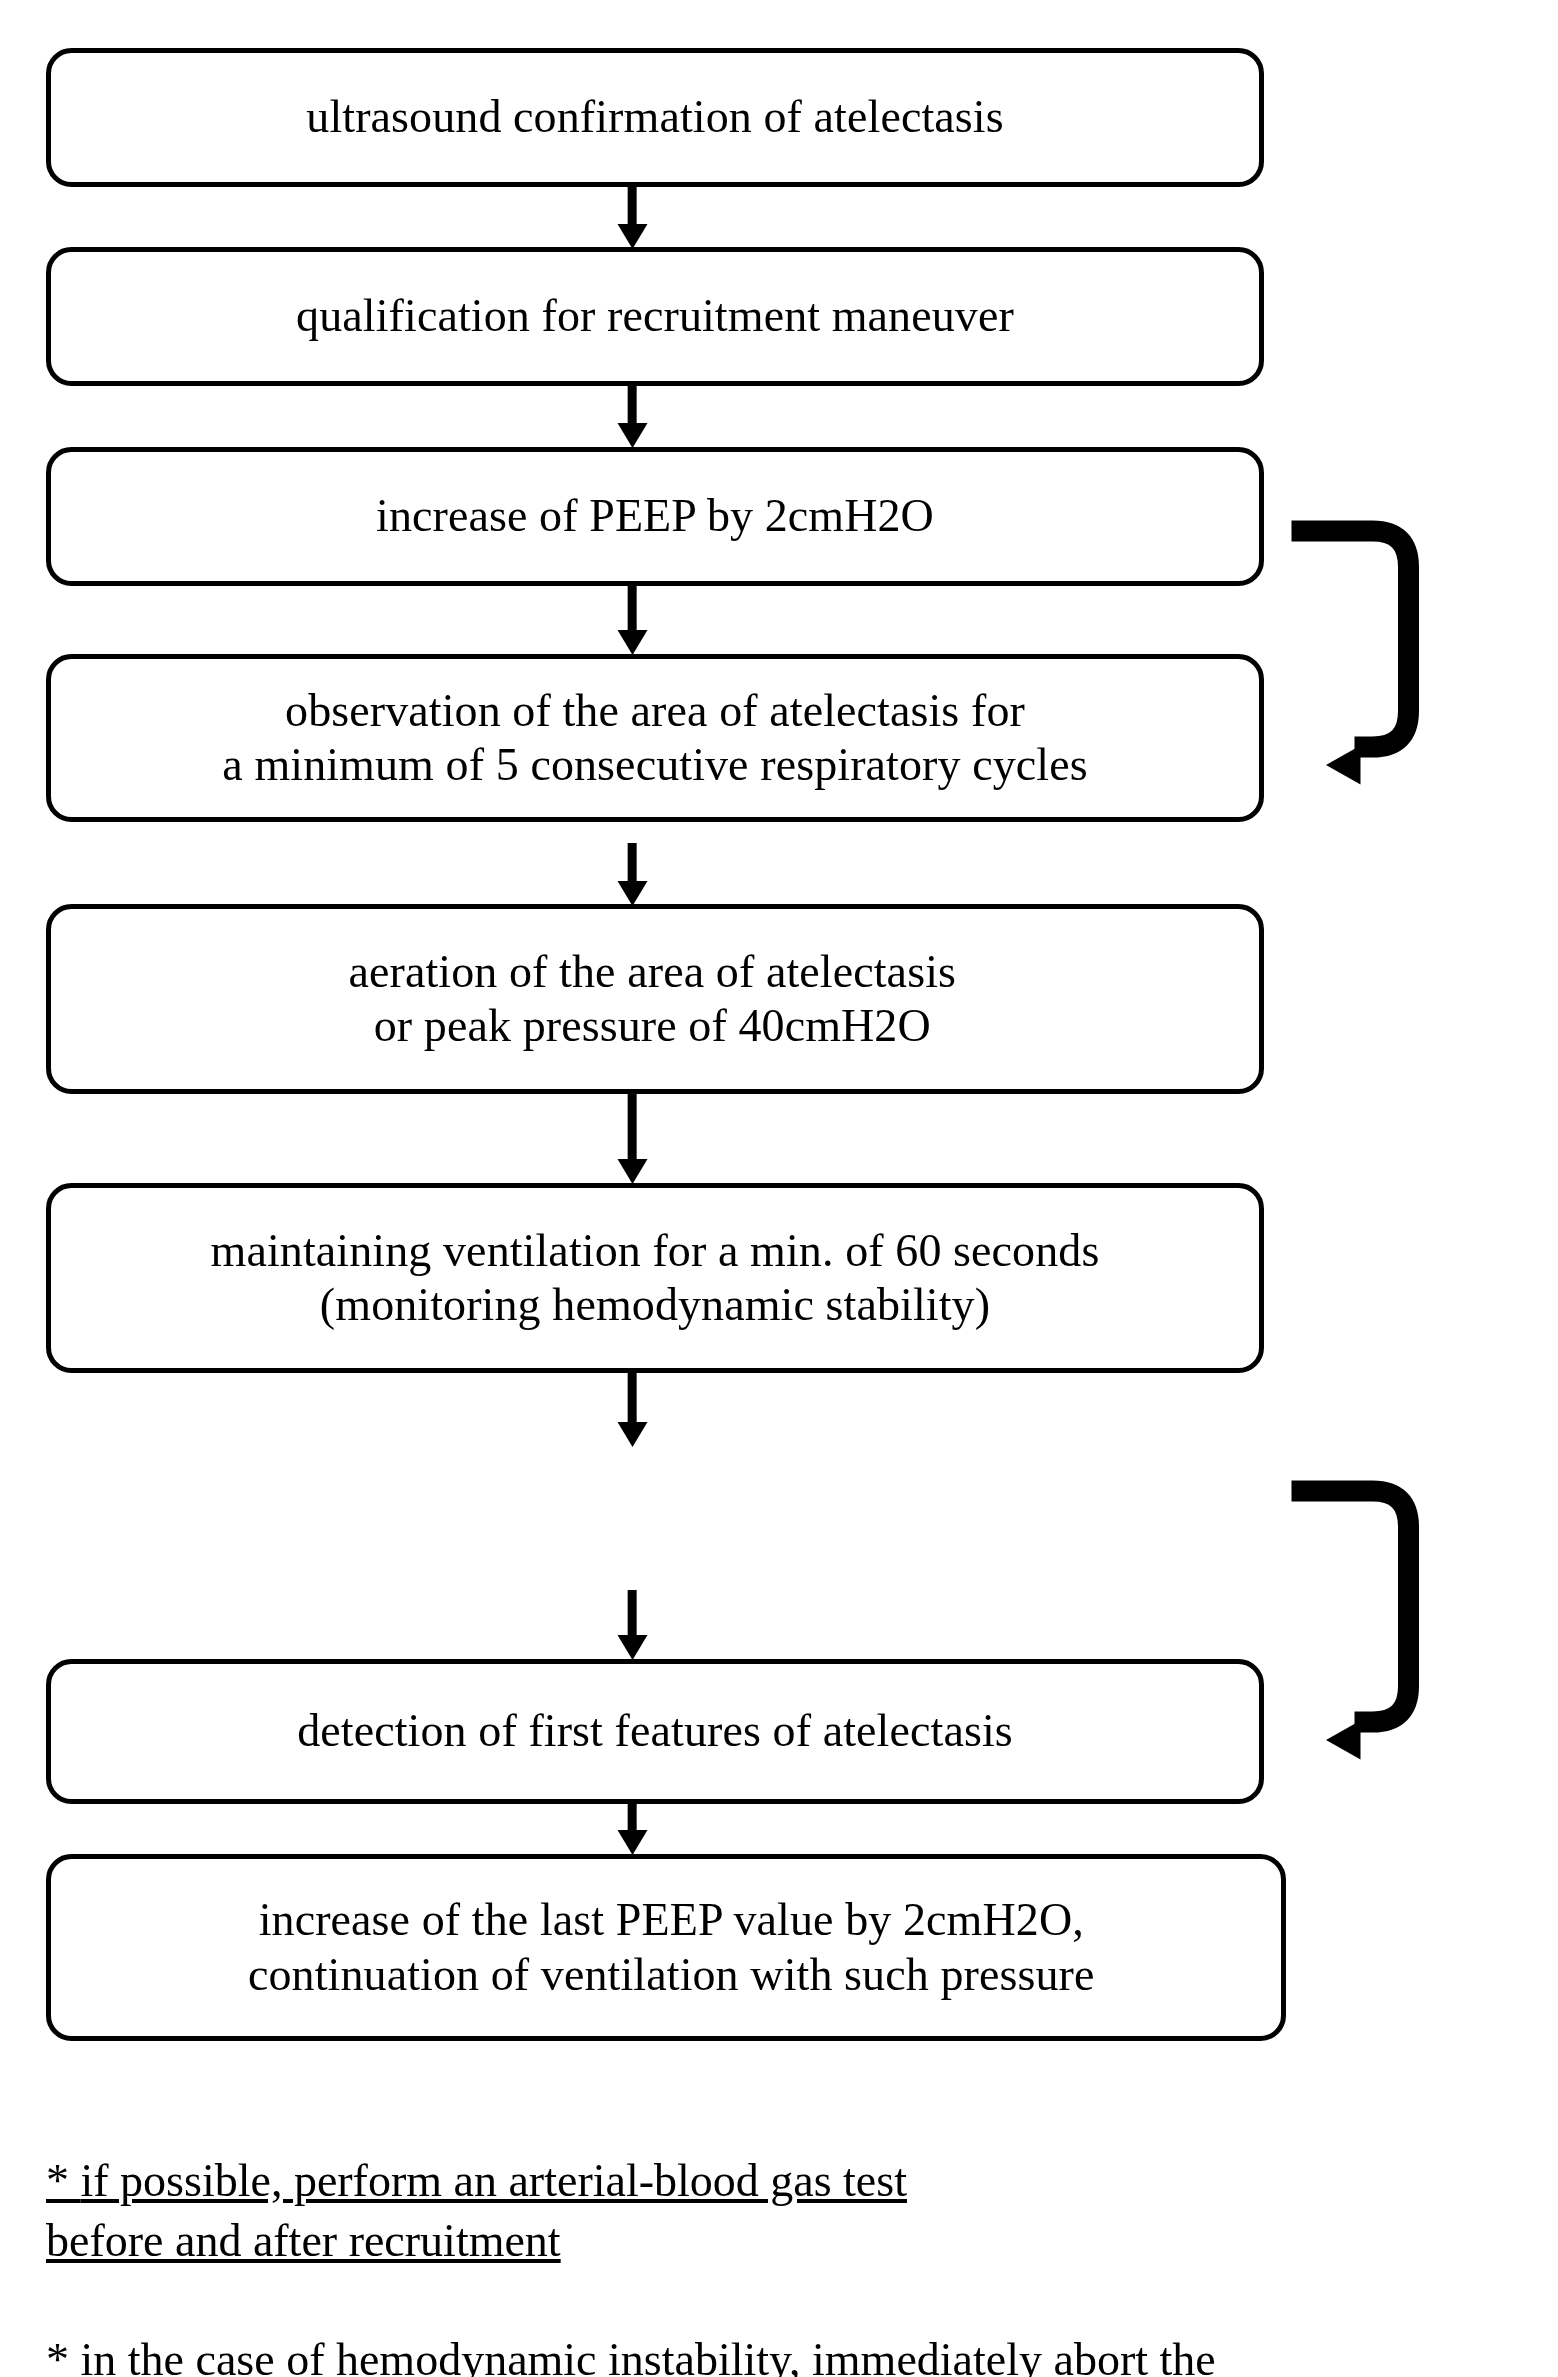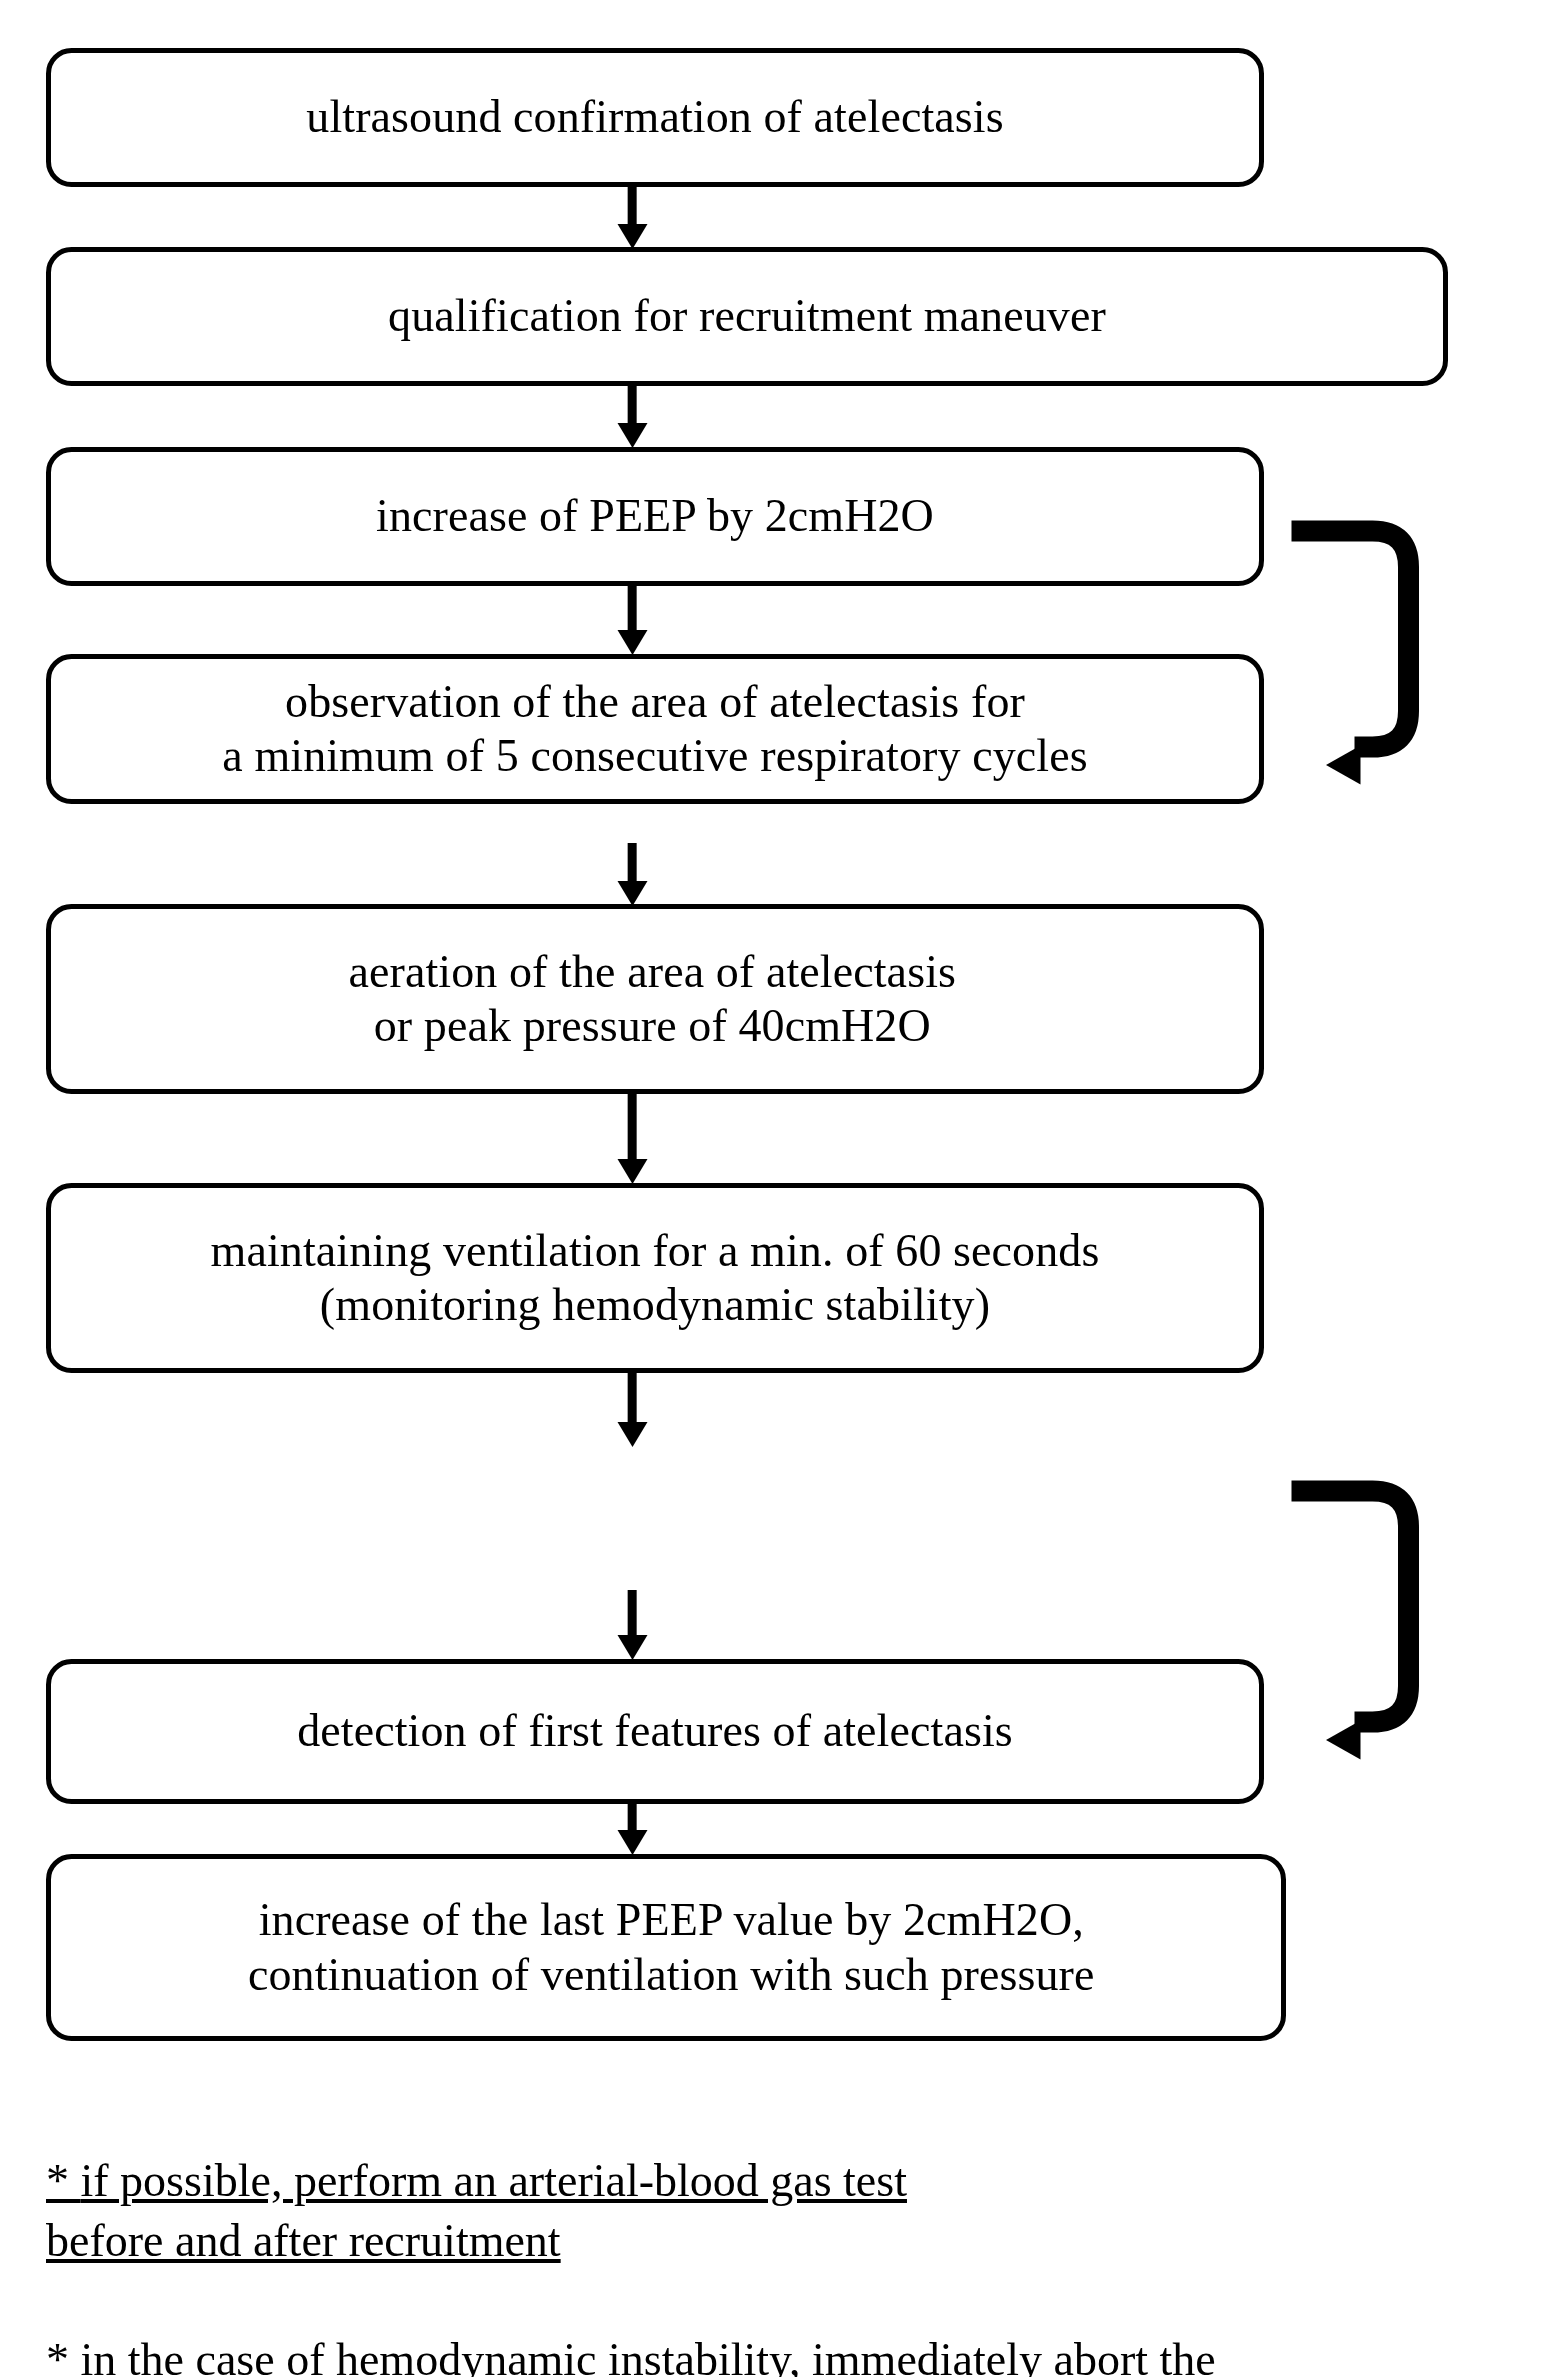--- a/index.html
+++ b/index.html
@@ -92,29 +92,29 @@
 </style>
 </head>
 <body>
 
 <div id="canvas">
 
   <div class="flow-box" style="left:46px; top:48px; width:1218px; height:139px;">
     <span class="box-text">ultrasound confirmation of atelectasis</span>
   </div>
 
-  <div class="flow-box" style="left:46px; top:247px; width:1402px; height:139px;">
+  <div class="flow-box" style="left:46px; top:247px; width:1218px; height:139px;">
     <span class="box-text">qualification for recruitment maneuver</span>
   </div>
 
   <div class="flow-box" style="left:46px; top:447px; width:1218px; height:139px;">
     <span class="box-text">increase of PEEP by 2cmH2O</span>
   </div>
 
-  <div class="flow-box" style="left:46px; top:654px; width:1218px; height:150px;">
+  <div class="flow-box" style="left:46px; top:654px; width:1218px; height:168px;">
     <span class="box-text">observation of the area of atelectasis for
 a minimum of 5 consecutive respiratory cycles</span>
   </div>
 
   <div class="flow-box" style="left:46px; top:904px; width:1218px; height:190px;padding-left:8px;">
     <span class="box-text">aeration of the area of atelectasis
 or peak pressure of 40cmH2O</span>
   </div>
 
   <div class="flow-box" style="left:46px; top:1183px; width:1218px; height:190px;">

